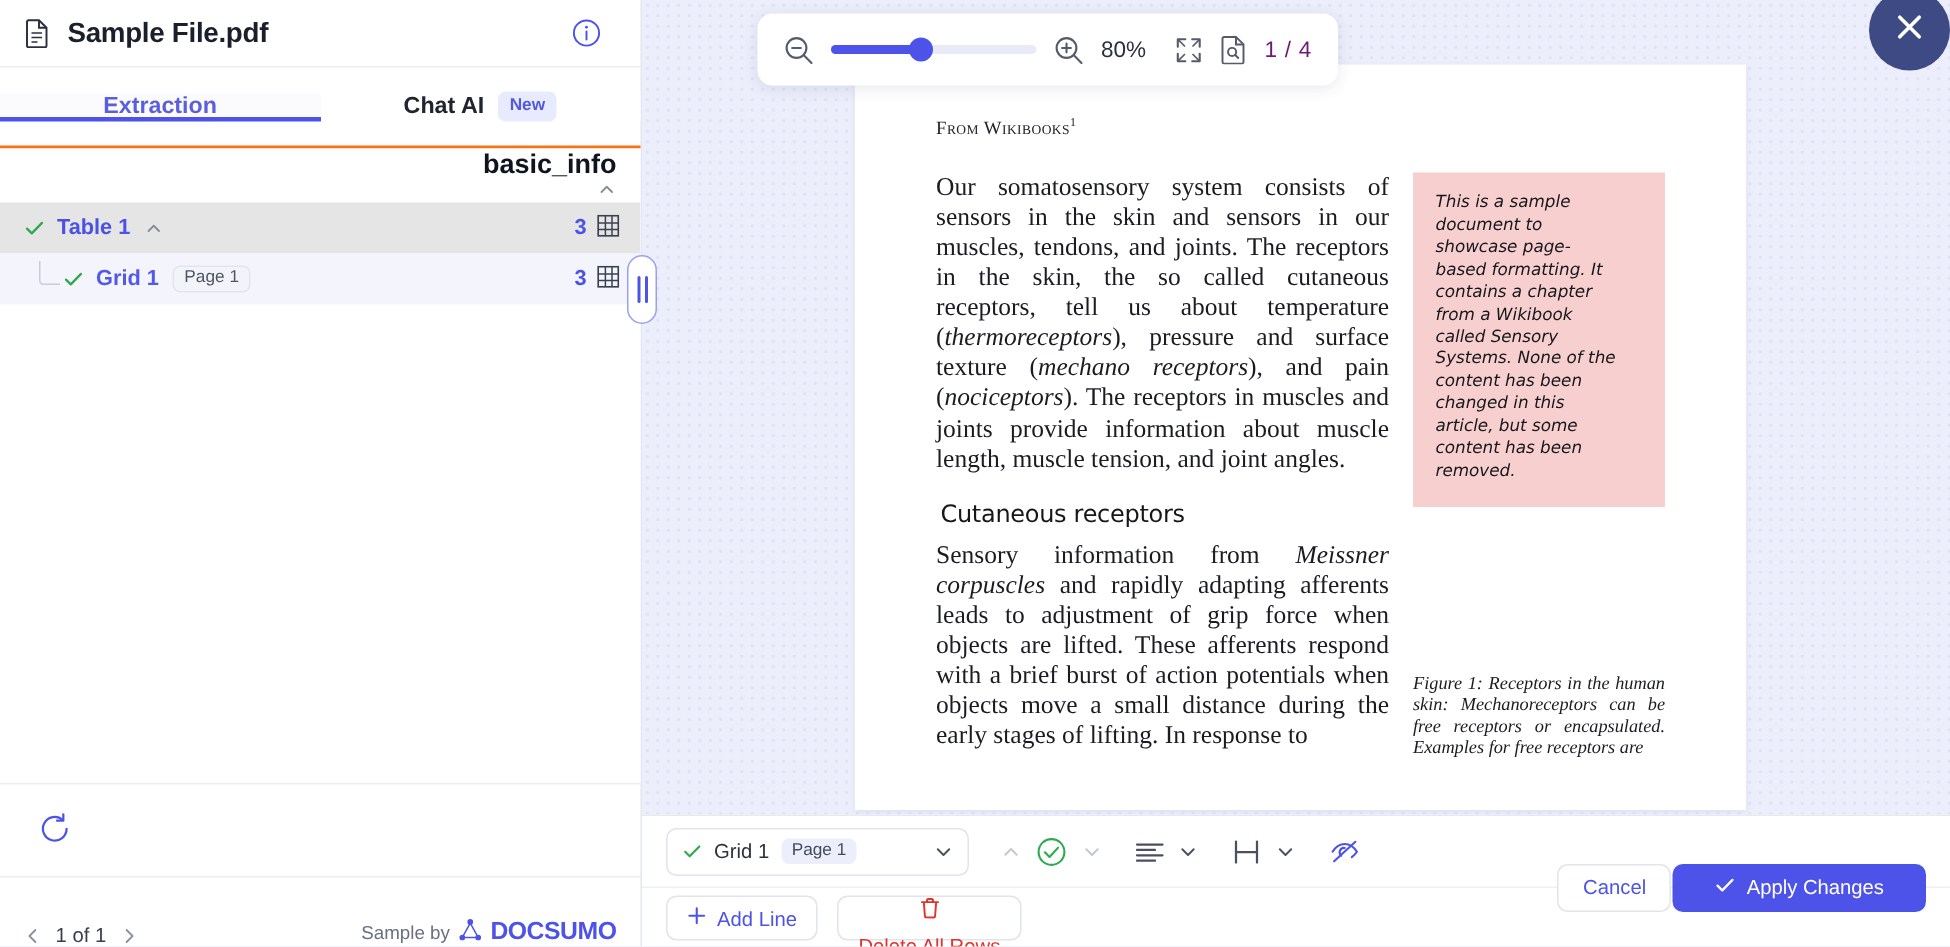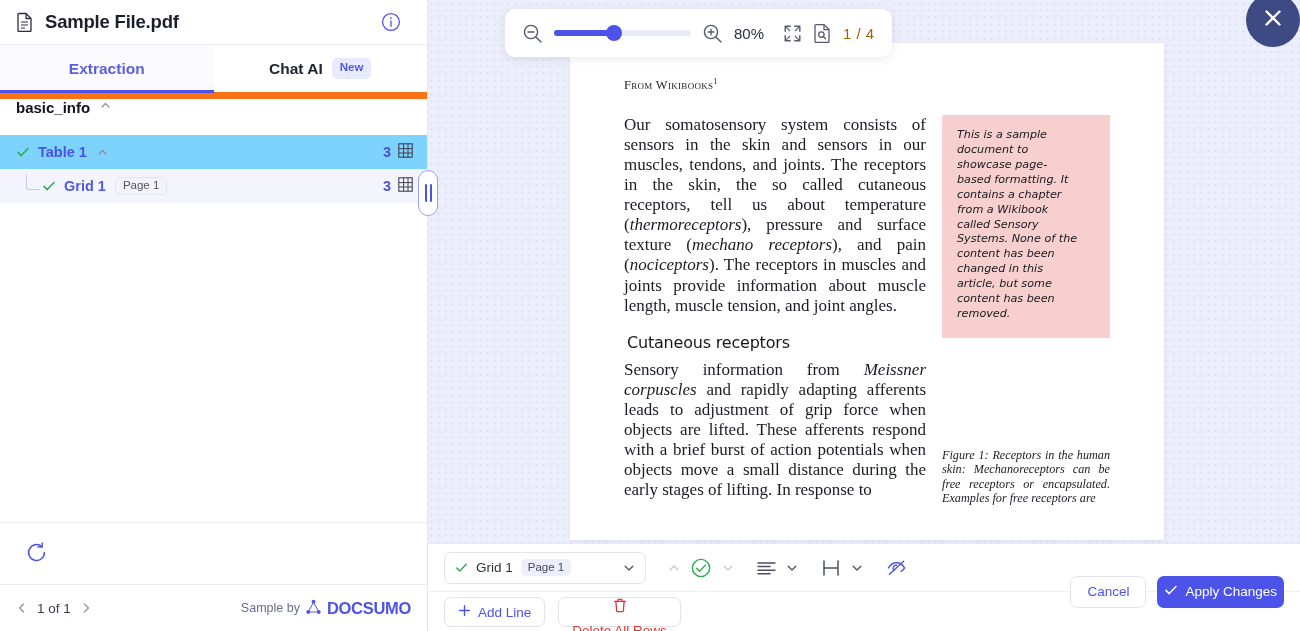--- a/index.html
+++ b/index.html
@@ -32,49 +32,49 @@
     flex: 0 0 45px;
   }
   .file-icon { width: 18px; height: 20px; margin-right: 11px; flex: 0 0 auto; }
   .file-title {
     font-size: 18.5px; font-weight: bold; color: #1b1f2b; letter-spacing: -0.2px;
     flex: 1 1 auto; white-space: nowrap; overflow: hidden;
   }
   .info-icon { width: 20px; height: 20px; flex: 0 0 auto; cursor: pointer; }
 
   
-  .tabs { height: 54px; display: flex; flex: 0 0 54px; border-bottom: 7px solid #f97316; }
+  .tabs { height: 54px; display: flex; flex: 0 0 54px; border-bottom: 2px solid #f97316; align-items: center; }
   .tab {
     flex: 1 1 50%; display: flex; align-items: center; justify-content: center;
     font-size: 15.5px; font-weight: bold; cursor: pointer;
     position: relative; background: #fbfbfd; color: #5b5fdd;
   }
   .tab.inactive { background: #ffffff; color: #20242f; }
   .tab.active::after {
     content: ""; position: absolute; left: 0; right: 0; bottom: -1px; height: 3px;
     background: #4d53e8;
   }
   .badge-new {
     margin-left: 9px; background: #e8eafd; color: #5358e0;
     font-size: 11.5px; font-weight: bold; border-radius: 5px;
     padding: 4px 8px 5px; line-height: 1;
   }
 
   
   .tree { flex: 1 1 auto; overflow: hidden; background: #fff; }
   .tree-group {
-    height: 36px; display: flex; align-items: flex-start; padding: 0 16px;
-    font-size: 15px; font-weight: bold; color: #10141f; cursor: pointer;
+    height: 36px; display: flex; align-items: flex-end; padding: 0 16px;
+    font-size: 18px; font-weight: bold; color: #10141f; cursor: pointer; flex-direction: column;
   }
   .chev-up { margin-left: 9px; display: inline-flex; }
   .tree-row {
     height: 34px; display: flex; align-items: center; padding-right: 14px;
     font-size: 14.5px; cursor: pointer;
   }
-  .tree-row.lvl1 { padding-left: 16px; background: #7dd3fc; }
+  .tree-row.lvl1 { padding-left: 16px; background: #e5e5e5; }
   .tree-row.lvl2 { padding-left: 26px; background: #f4f4fd; }
   .check-ico { margin-right: 8px; flex: 0 0 auto; display: inline-flex; }
   .node-label { color: #4a51e6; font-weight: bold; white-space: nowrap; }
   .node-label.sub { font-weight: bold; color: #5159e8; }
   .pill-page {
     margin-left: 9px; background: #f3f4f9; border: 1px solid #e2e4ef;
     border-radius: 5px; font-size: 11.5px; color: #4f5566; padding: 2.5px 7px; line-height: 1;
     font-weight: normal;
   }
   .row-right { margin-left: auto; display: flex; align-items: center; gap: 7px; }
@@ -95,21 +95,21 @@
     border: none; border-radius: 7px; font-size: 15px; font-weight: bold;
     display: flex; align-items: center; justify-content: center; gap: 9px;
     cursor: pointer; font-family: inherit;
   }
   .refresh-btn {
     width: 40px; height: 40px; display: flex; align-items: center; justify-content: center;
     cursor: pointer; background: none; border: none;
   }
   .lp-foot {
     flex: 0 0 47px; height: 47px; border-top: 1px solid #ecedf3;
-    display: flex; align-items: center; padding: 0 16px;
+    display: flex; align-items: flex-end; padding: 0 16px;
   }
   .pager { display: flex; align-items: center; gap: 9px; font-size: 13.5px; color: #3a3f4d; }
   .pager .arrow { cursor: pointer; display: inline-flex; }
   .powered {
     margin-left: auto; display: flex; align-items: center; gap: 6px;
     font-size: 12.5px; color: #6a7082;
   }
   .brandword { font-size: 16.5px; font-weight: bold; color: #4d53e8; letter-spacing: -0.3px; }
 
   
@@ -130,21 +130,21 @@
   }
   .zb-ico { display: inline-flex; cursor: pointer; }
   .slider { position: relative; width: 137px; height: 6px; cursor: pointer; }
   .slider .track { position: absolute; inset: 0; background: #e8eaf8; border-radius: 3px; }
   .slider .fill { position: absolute; left: 0; top: 0; height: 6px; width: 62px; background: #4d53e8; border-radius: 3px; }
   .slider .knob {
     position: absolute; left: 52px; top: -5px; width: 16px; height: 16px;
     background: #4d53e8; border-radius: 50%;
   }
   .zoom-pct { font-size: 15px; color: #2b3040; font-weight: normal; min-width: 38px; }
-  .page-count { font-size: 15px; color: #a16207; letter-spacing: 0.5px; text-align: center; }
+  .page-count { font-size: 15px; color: #701a75; letter-spacing: 0.5px; text-align: center; }
 
   
   .close-btn {
     position: absolute; right: 0px; top: -7px; width: 54px; height: 54px;
     background: #3d4a84; border-radius: 50%;
     display: flex; align-items: center; justify-content: center;
     cursor: pointer; z-index: 50;
   }
 
   
@@ -206,27 +206,27 @@
   }
   .gs-label { font-size: 13.5px; color: #2e323d; font-weight: normal; }
   .gs-pill {
     margin-left: 8px; background: #eceefb; border-radius: 5px;
     font-size: 11.5px; color: #454a5c; padding: 3px 7px; line-height: 1;
   }
   .gs-chev { margin-left: auto; display: inline-flex; }
   .eb-tools { display: flex; align-items: center; margin-left: 18px; gap: 3px; }
   .tool { display: inline-flex; align-items: center; cursor: pointer; padding: 3px; }
   .tool.sep-left { margin-left: 13px; }
-  .eb-right { margin-left: auto; display: flex; align-items: flex-start; gap: 11px; margin-top: 48px; }
+  .eb-right { margin-left: auto; display: flex; align-items: flex-start; gap: 1px; margin-top: 48px; }
   .btn-cancel {
     height: 32px; padding: 0 16px; border: 1px solid #e1e3ed; border-radius: 7px;
     background: #fff; color: #4d53e8; font-size: 13.5px; cursor: pointer; font-family: inherit;
   }
   .btn-apply {
-    height: 32px; padding: 0 7px; border: none; border-radius: 7px;
+    height: 32px; padding: 0 28px; border: none; border-radius: 7px;
     background: #4d53e8; color: #fff; font-size: 13.5px; cursor: pointer;
     display: flex; align-items: center; gap: 7px; font-family: inherit;
   }
   .eb-row2 { height: 40px; display: flex; align-items: center; padding: 0 16px; gap: 13px; }
   .btn-addline {
     height: 30px; padding: 0 13px; border: 1px solid #e1e3ed; border-radius: 7px;
     background: #fff; color: #4d53e8; font-size: 13.5px; cursor: pointer;
     display: flex; align-items: center; gap: 7px; font-family: inherit;
   }
   .btn-delrows {

